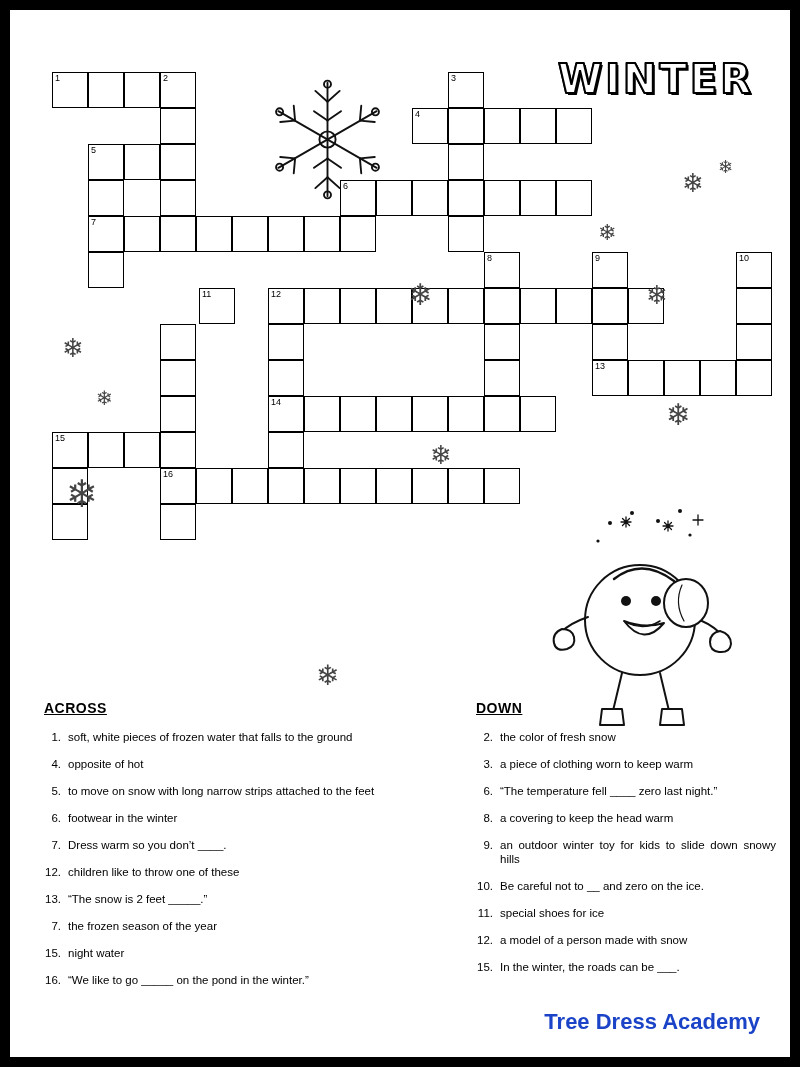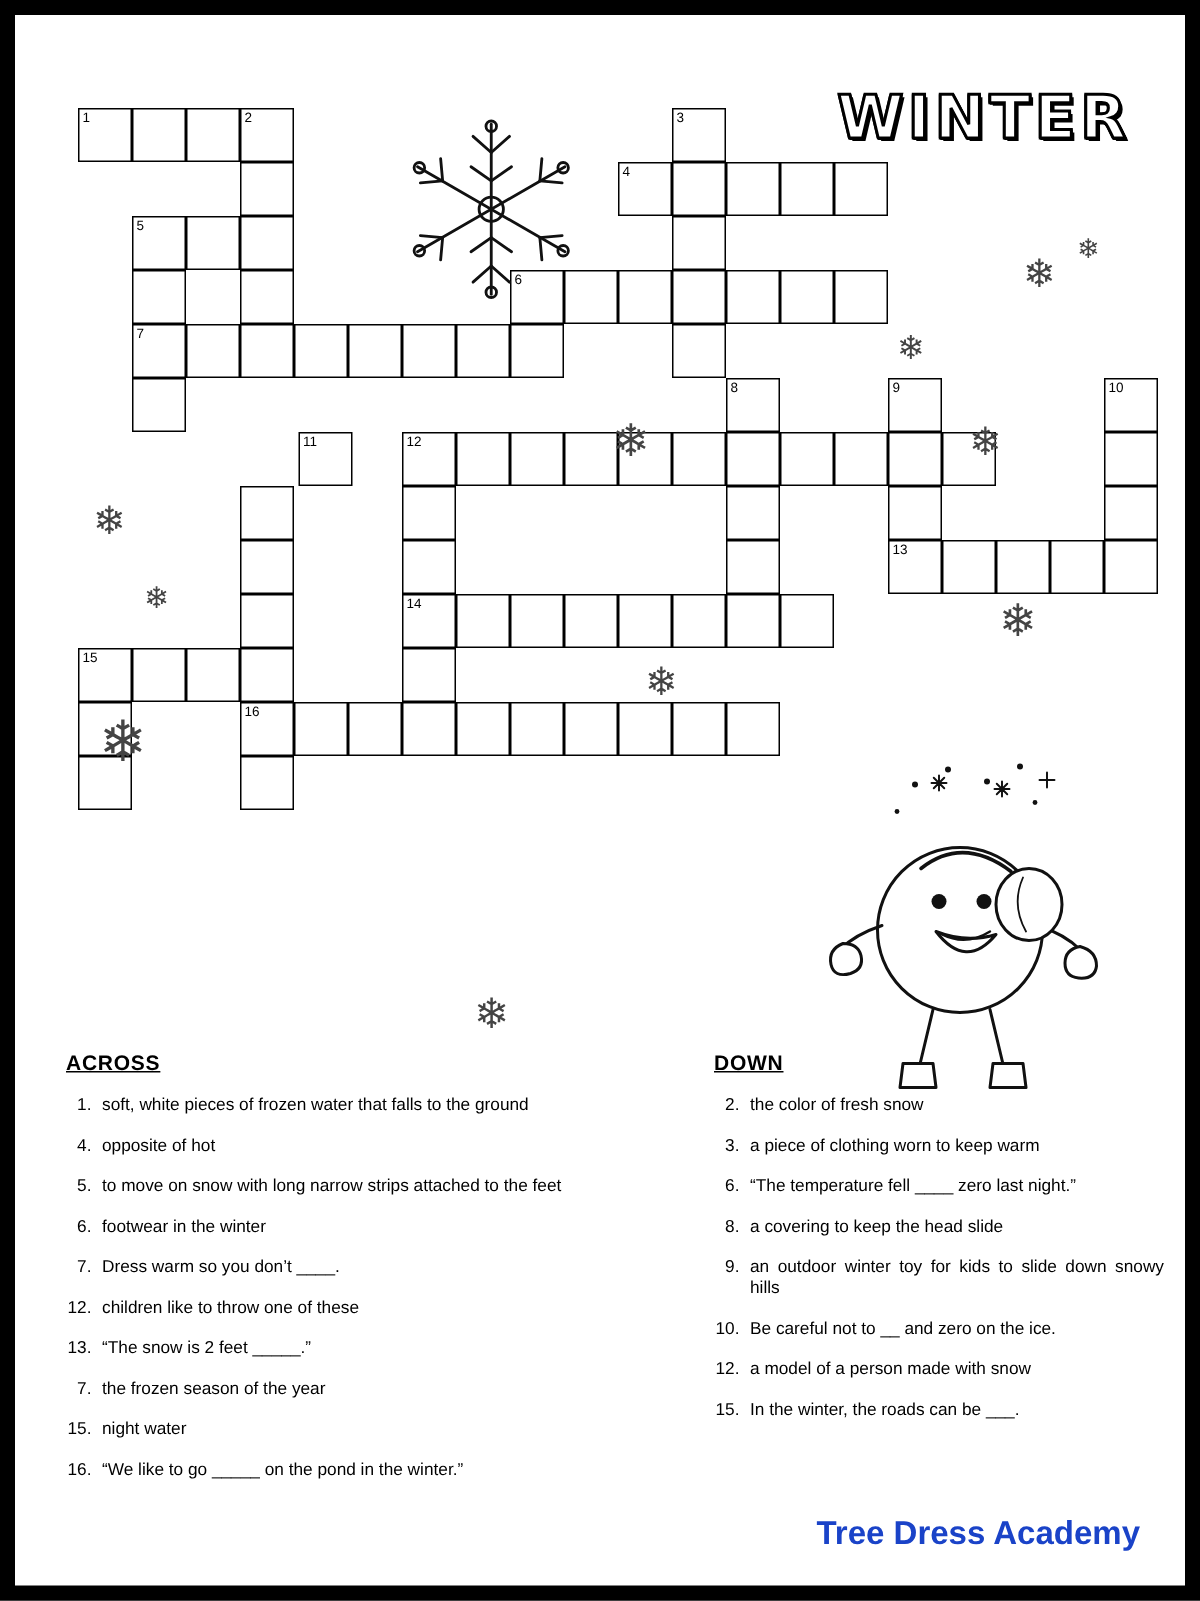--- a/index.html
+++ b/index.html
@@ -415,29 +415,33 @@
           <div class="clue">
             <span class="n">3.</span>
             <span class="t">a piece of clothing worn to keep warm</span>
           </div>
           <div class="clue">
             <span class="n">6.</span>
             <span class="t">“The temperature fell ____ zero last night.”</span>
           </div>
           <div class="clue">
             <span class="n">8.</span>
-            <span class="t">a covering to keep the head slide</span>
+            <span class="t">a covering to keep the head warm</span>
           </div>
           <div class="clue">
             <span class="n">9.</span>
             <span class="t">an outdoor winter toy for kids to slide down snowy hills</span>
           </div>
           <div class="clue">
             <span class="n">10.</span>
             <span class="t">Be careful not to __ and zero on the ice.</span>
+          </div>
+          <div class="clue">
+            <span class="n">11.</span>
+            <span class="t">special shoes for ice</span>
           </div>
           <div class="clue">
             <span class="n">12.</span>
             <span class="t">a model of a person made with snow</span>
           </div>
           <div class="clue">
             <span class="n">15.</span>
             <span class="t">In the winter, the roads can be ___.</span>
           </div>
         </div>

